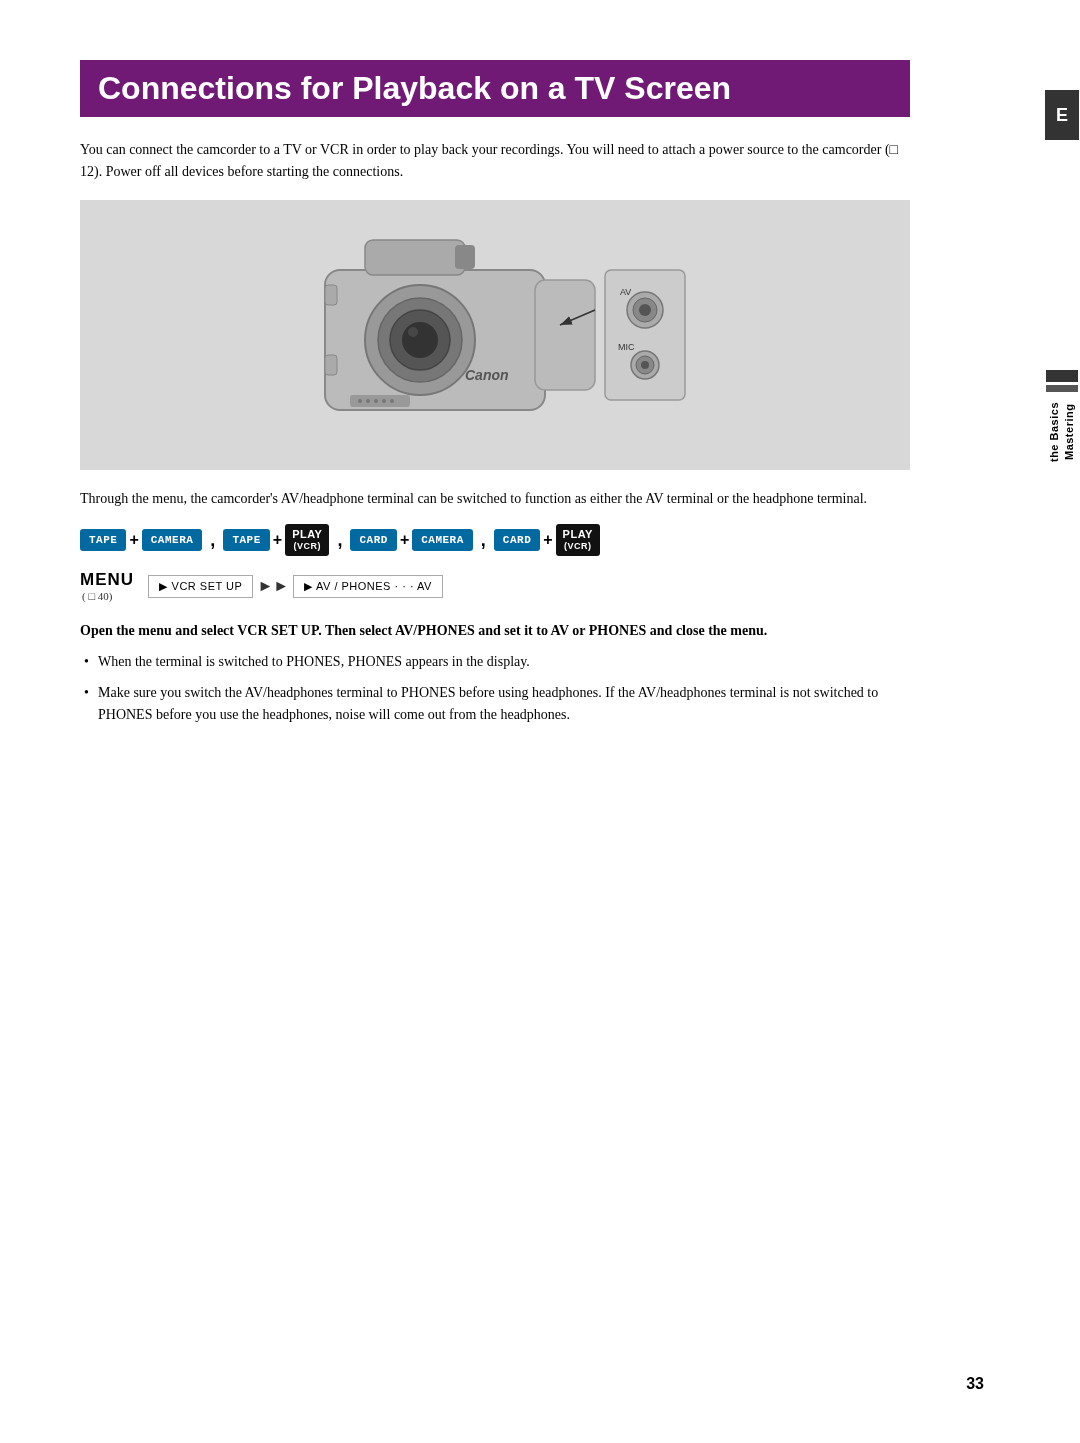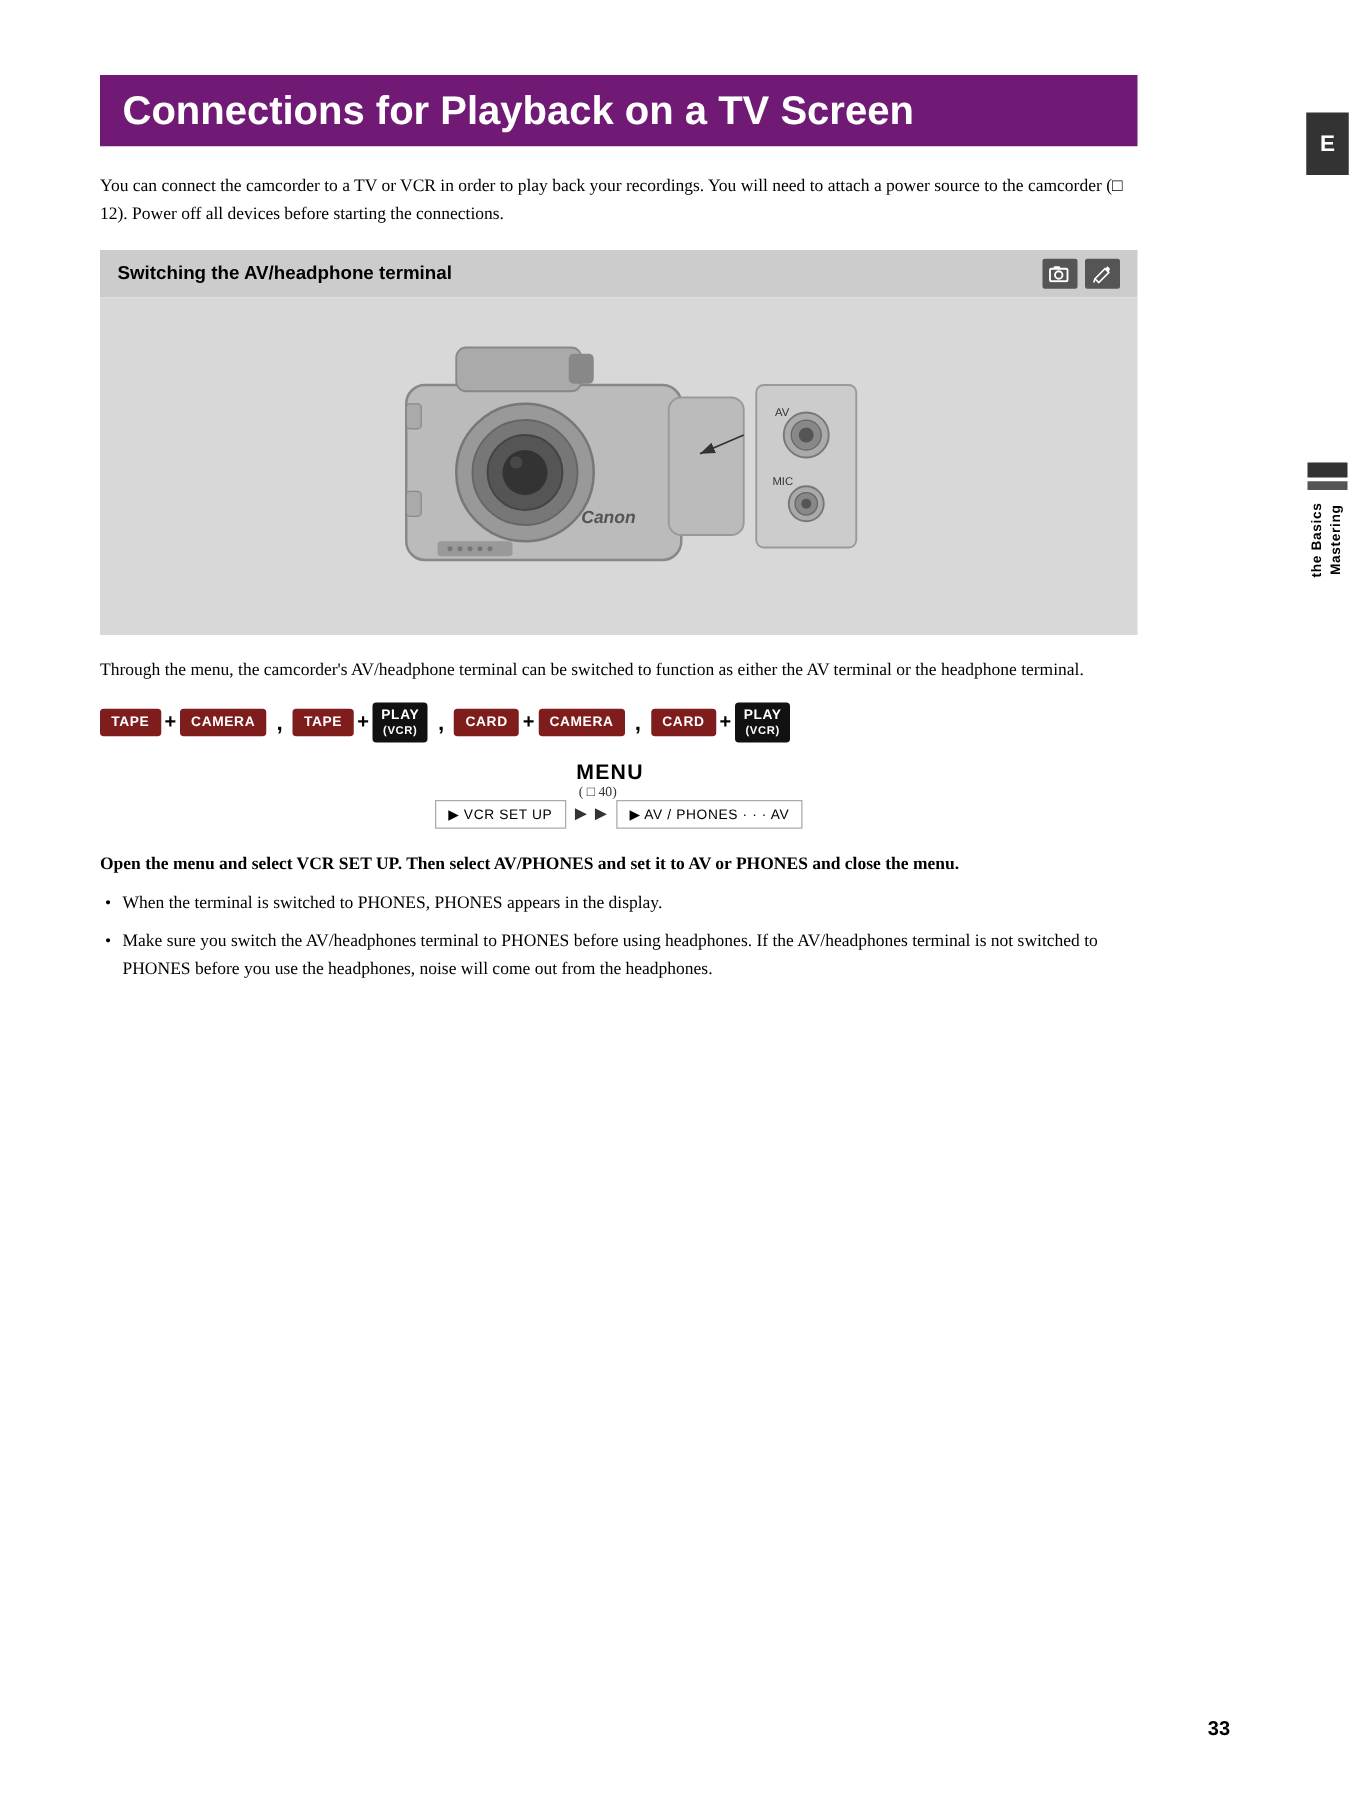--- a/index.html
+++ b/index.html
@@ -128,23 +128,23 @@
     .button-combinations {
       display: flex;
       align-items: center;
       gap: 0px;
       margin-bottom: 14px;
       flex-wrap: wrap;
       row-gap: 8px;
     }
 
     .btn-black {
-      background: #7f1d1d;
+      background: #0369a1;
       color: #fff;
-      font-family: Liberation Sans, sans-serif;
+      font-family: Liberation Mono, monospace;
       font-size: 11px;
       font-weight: bold;
       padding: 5px 9px;
       border-radius: 3px;
       display: inline-block;
       letter-spacing: 0.5px;
       white-space: nowrap;
     }
 
     .btn-plus {
@@ -186,21 +186,20 @@
       letter-spacing: 0.5px;
     }
 
     
     .menu-diagram {
       display: flex;
       align-items: center;
       gap: 0;
       margin-bottom: 18px;
       margin-top: 4px;
-      flex-direction: column;
     }
 
     .menu-label {
       font-family: Arial, sans-serif;
       font-weight: bold;
       font-size: 16px;
       letter-spacing: 1px;
       margin-right: 6px;
     }
 
@@ -312,41 +311,20 @@
 
     
     <div class="page-title">Connections for Playback on a TV Screen</div>
 
     
     <p class="intro-text">You can connect the camcorder to a TV or VCR in order to play back your recordings. You will need to attach a power source to the camcorder (□ 12). Power off all devices before starting the connections.</p>
 
     
 
     
-    <div class="section-header">
-      <span>Switching the AV/headphone terminal</span>
-      <div class="section-header-icons">
-
-        <div class="icon-box">
-          <svg width="18" height="14" viewBox="0 0 18 14">
-            <rect x="1" y="3" width="14" height="10" rx="1" fill="none" stroke="#fff" stroke-width="1.5"></rect>
-            <circle cx="8" cy="8" r="3" fill="none" stroke="#fff" stroke-width="1.5"></circle>
-            <rect x="4" y="1" width="5" height="2" rx="0.5" fill="#fff"></rect>
-          </svg>
-        </div>
-
-        <div class="icon-box">
-          <svg width="16" height="16" viewBox="0 0 16 16">
-            <path d="M2 12 L10 4 L13 7 L5 15 Z" fill="none" stroke="#fff" stroke-width="1.3"></path>
-            <path d="M10 4 L12 2 L14 4 L13 7 Z" fill="#fff"></path>
-            <line x1="2" y1="12" x2="1" y2="15" stroke="#fff" stroke-width="1.3"></line>
-          </svg>
-        </div>
-      </div>
-    </div>
 
     
     <div class="camcorder-image-area">
 
       <svg width="460" height="250" viewBox="0 0 460 250">
 
         <rect x="60" y="60" width="220" height="140" rx="15" fill="#bbb" stroke="#888" stroke-width="2"></rect>
 
         <circle cx="155" cy="130" r="55" fill="#999" stroke="#777" stroke-width="2"></circle>
         <circle cx="155" cy="130" r="42" fill="#777" stroke="#666" stroke-width="1.5"></circle>

